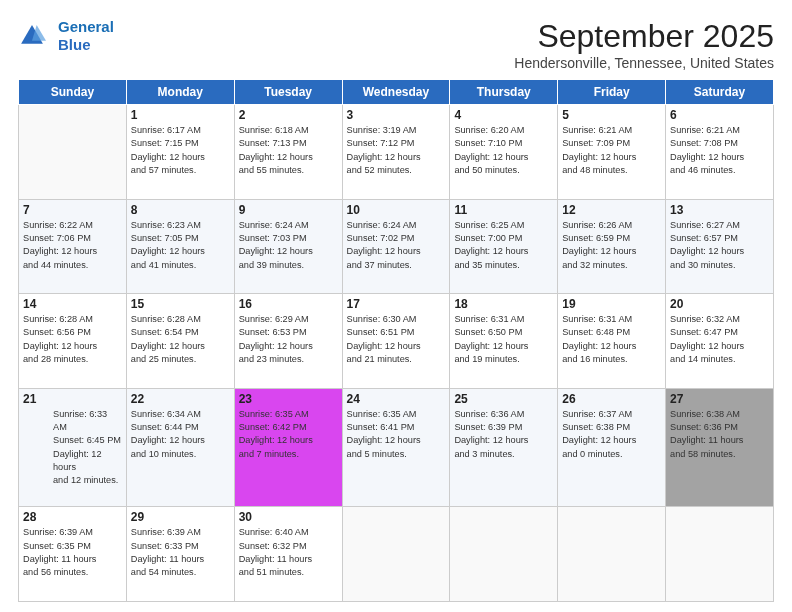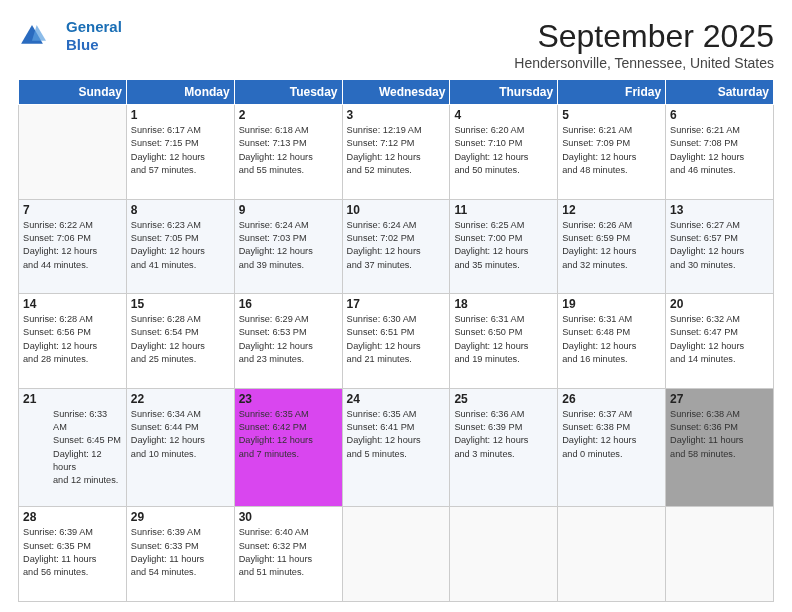--- a/index.html
+++ b/index.html
@@ -19,21 +19,21 @@
     }
     .header {
       display: flex;
       justify-content: space-between;
       align-items: flex-start;
       margin-bottom: 8px;
     }
     .logo {
       display: flex;
       align-items: center;
-      gap: 20px;
+      gap: 12px;
     }
     .logo-text {
       font-size: 15px;
       font-weight: bold;
       color: #333;
       line-height: 1.2;
     }
     .logo-text span {
       color: #1a6eb5;
     }
@@ -58,21 +58,21 @@
       border-collapse: collapse;
       flex: 1;
       table-layout: fixed;
     }
     .calendar th {
       background: #2a6bbf;
       color: #fff;
       font-size: 12px;
       font-weight: bold;
       padding: 5px 4px;
-      text-align: right;
+      text-align: center;
       border: 1px solid #fff;
     }
     .calendar td {
       border: 1px solid #ccc;
       vertical-align: top;
       padding: 3px 4px;
       font-size: 9.5px;
       color: #333;
       height: 82px;
     }
@@ -137,21 +137,21 @@
           </td>
           <td style="background: rgb(255, 255, 255);">
             <span class="day-num">2</span>
             <div class="day-info" style="white-space: pre-line;">Sunrise: 6:18 AM
 Sunset: 7:13 PM
 Daylight: 12 hours
 and 55 minutes.</div>
           </td>
           <td style="background: rgb(255, 255, 255);">
             <span class="day-num">3</span>
-            <div class="day-info" style="white-space: pre-line;">Sunrise: 12:19 AM
+            <div class="day-info" style="white-space: pre-line;">Sunrise: 3:19 AM
 Sunset: 7:12 PM
 Daylight: 12 hours
 and 52 minutes.</div>
           </td>
           <td style="background: rgb(255, 255, 255);">
             <span class="day-num">4</span>
             <div class="day-info" style="white-space: pre-line;">Sunrise: 6:20 AM
 Sunset: 7:10 PM
 Daylight: 12 hours
 and 50 minutes.</div>

